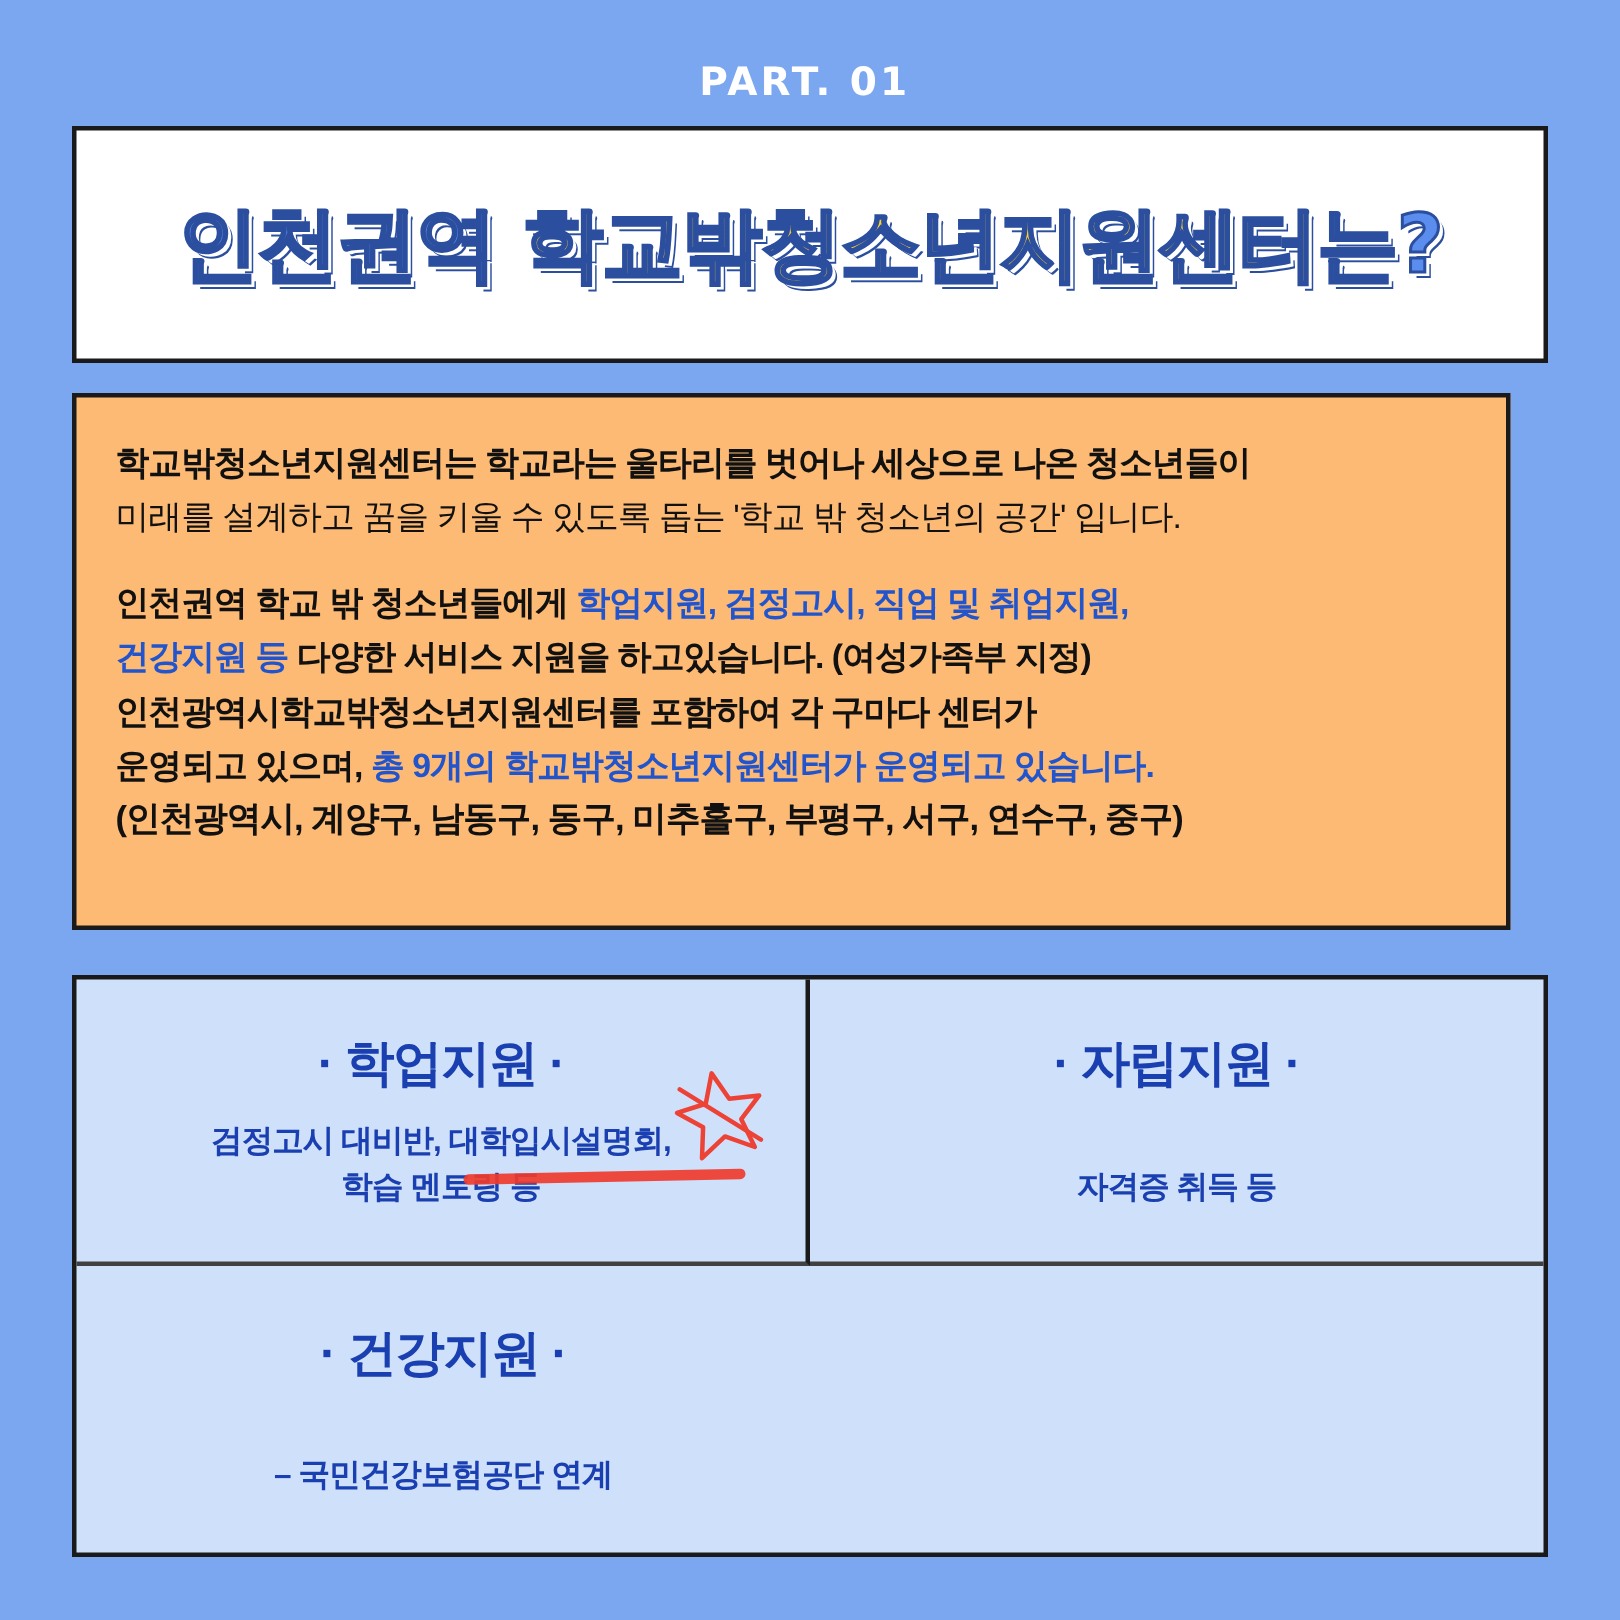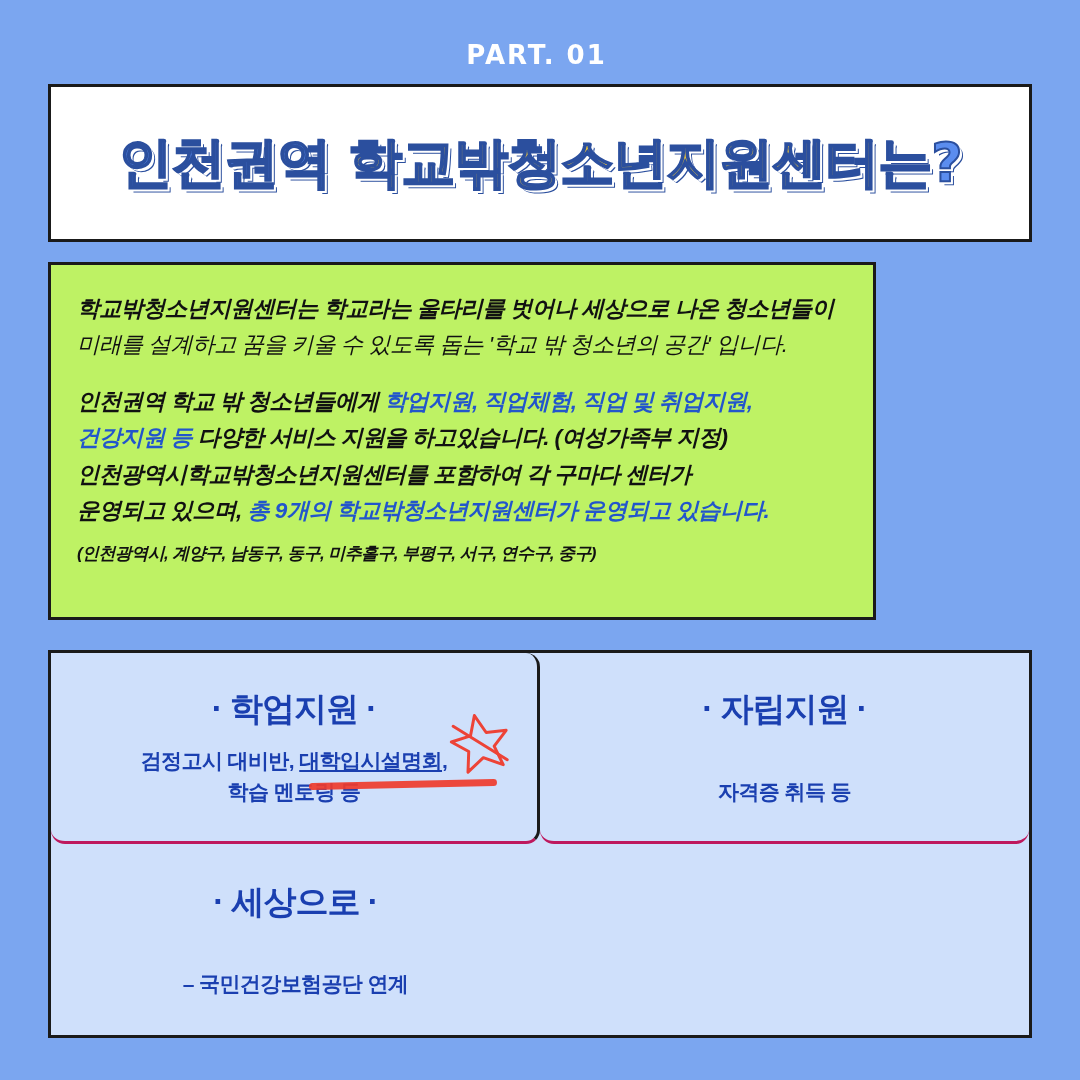--- a/index.html
+++ b/index.html
@@ -66,51 +66,50 @@
     color: #ffd02e;
     -webkit-text-stroke: 2px #2b4f9e;
     text-shadow: 3px 3px 0 #ffffff, 4px 4px 0 #2b4f9e;
   }
 
   
   .body-box {
     position: absolute;
     left: 48px;
     top: 262px;
-    width: 828px;
+    width: 959px;
     height: 358px;
-    background: #bef264;
+    background: #fdba74;
     border: 3px solid #1a1a1a;
     box-sizing: border-box;
     padding: 26px 26px 18px 26px;
-    font-style: italic;
   }
   .p {
     font-size: 22.5px;
     line-height: 1.62;
     color: #111111;
     margin: 0 0 20px 0;
     letter-spacing: -0.6px;
   }
   .p.tight {
     margin-bottom: 0;
   }
   .b {
     font-weight: bold;
   }
   .accent {
     color: #2255cc;
     font-weight: bold;
   }
   .small-note {
-    font-size: 17px;
+    font-size: 23px;
     font-weight: bold;
     color: #111111;
     letter-spacing: -0.6px;
-    margin-top: 12px;
+    margin-top: 0;
   }
 
   
   .cards {
     position: absolute;
     left: 48px;
     top: 650px;
     width: 984px;
     height: 388px;
     border: 3px solid #1a1a1a;
@@ -124,39 +123,38 @@
     box-sizing: border-box;
     display: flex;
     flex-direction: column;
     align-items: center;
     justify-content: center;
     text-align: center;
     padding: 10px 14px;
     position: relative;
   }
   .card.b-right { border-right: 3px solid #1a1a1a; }
-  .card.b-bottom { border-bottom: 3px solid #be185d; border-radius: 14px; }
+  .card.b-bottom { border-bottom: 3px solid #404040; }
 
   .card-title {
     font-size: 33px;
     font-weight: bold;
     color: #1a3fb0;
     letter-spacing: -1px;
     margin-bottom: 14px;
     white-space: nowrap;
   }
   .card-desc {
     font-size: 21px;
     font-weight: bold;
     color: #1a3fb0;
     line-height: 1.45;
     letter-spacing: -0.6px;
   }
   .card-desc .under {
-    text-decoration: underline;
     text-decoration-color: #1a3fb0;
     text-align: center;
   }
 
   
   .marker-underline {
     position: absolute;
     left: 258px;
     top: 128px;
     width: 188px;
@@ -193,21 +191,21 @@
       <span class="t-blue">인천권역 </span><span class="t-yellow">학교밖청소년지원센터</span><span class="t-blue">는?</span>
     </div>
   </div>
 
   <div class="body-box">
     <p class="p">
       <span class="b">학교밖청소년지원센터는 학교라는 울타리를 벗어나 세상으로 나온 청소년들이</span><br>
       <span>미래를 설계하고 꿈을 키울 수 있도록 돕는 '학교 밖 청소년의 공간' 입니다.</span>
     </p>
     <p class="p tight">
-      <span class="b">인천권역 학교 밖 청소년들에게 </span><span class="accent">학업지원, 직업체험, 직업 및 취업지원,</span><br>
+      <span class="b">인천권역 학교 밖 청소년들에게 </span><span class="accent">학업지원, 검정고시, 직업 및 취업지원,</span><br>
       <span class="accent">건강지원 등</span><span class="b"> 다양한 서비스 지원을 하고있습니다. (여성가족부 지정)</span><br>
       <span class="b">인천광역시학교밖청소년지원센터를 포함하여 각 구마다 센터가</span><br>
       <span class="b">운영되고 있으며, </span><span class="accent">총 9개의 학교밖청소년지원센터가 운영되고 있습니다.</span>
     </p>
     <div class="small-note">(인천광역시, 계양구, 남동구, 동구, 미추홀구, 부평구, 서구, 연수구, 중구)</div>
   </div>
 
   <div class="cards">
 
     <div class="card b-right b-bottom">
@@ -230,21 +228,21 @@
     <div class="card b-bottom">
       <div class="card-title">· 자립지원 ·</div>
       <div class="card-desc">
         <br>
         <span>자격증 취득 등</span>
       </div>
     </div>
 
 
     <div class="card">
-      <div class="card-title">· 세상으로 ·</div>
+      <div class="card-title">· 건강지원 ·</div>
       <div class="card-desc">
         <br>
         <span>– 국민건강보험공단 연계</span>
       </div>
     </div>
 
   </div>
 
 </div>
 

